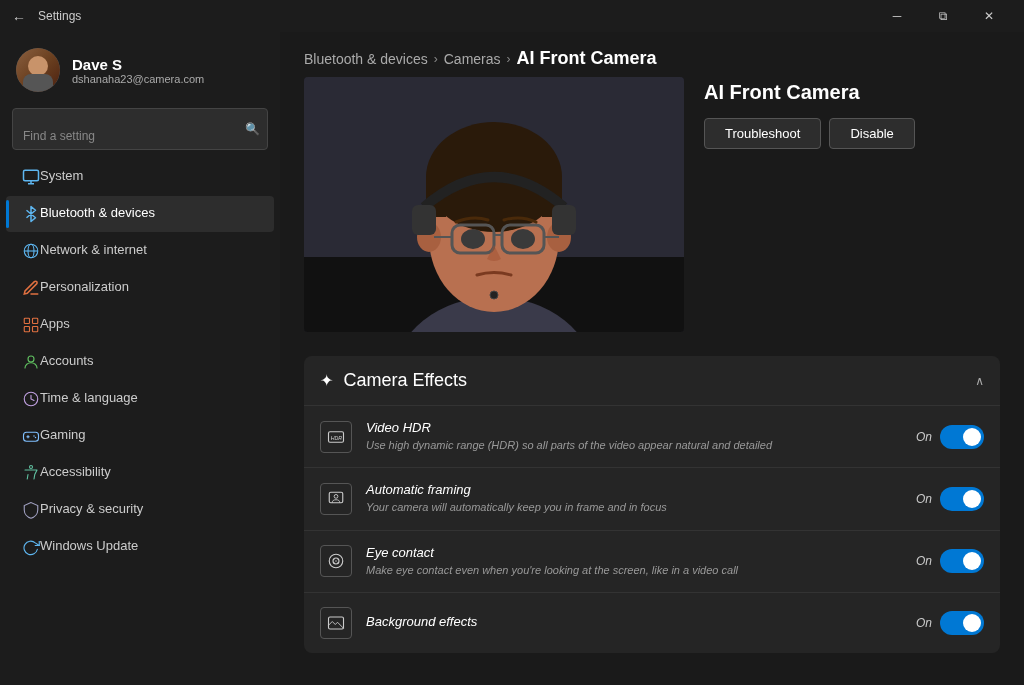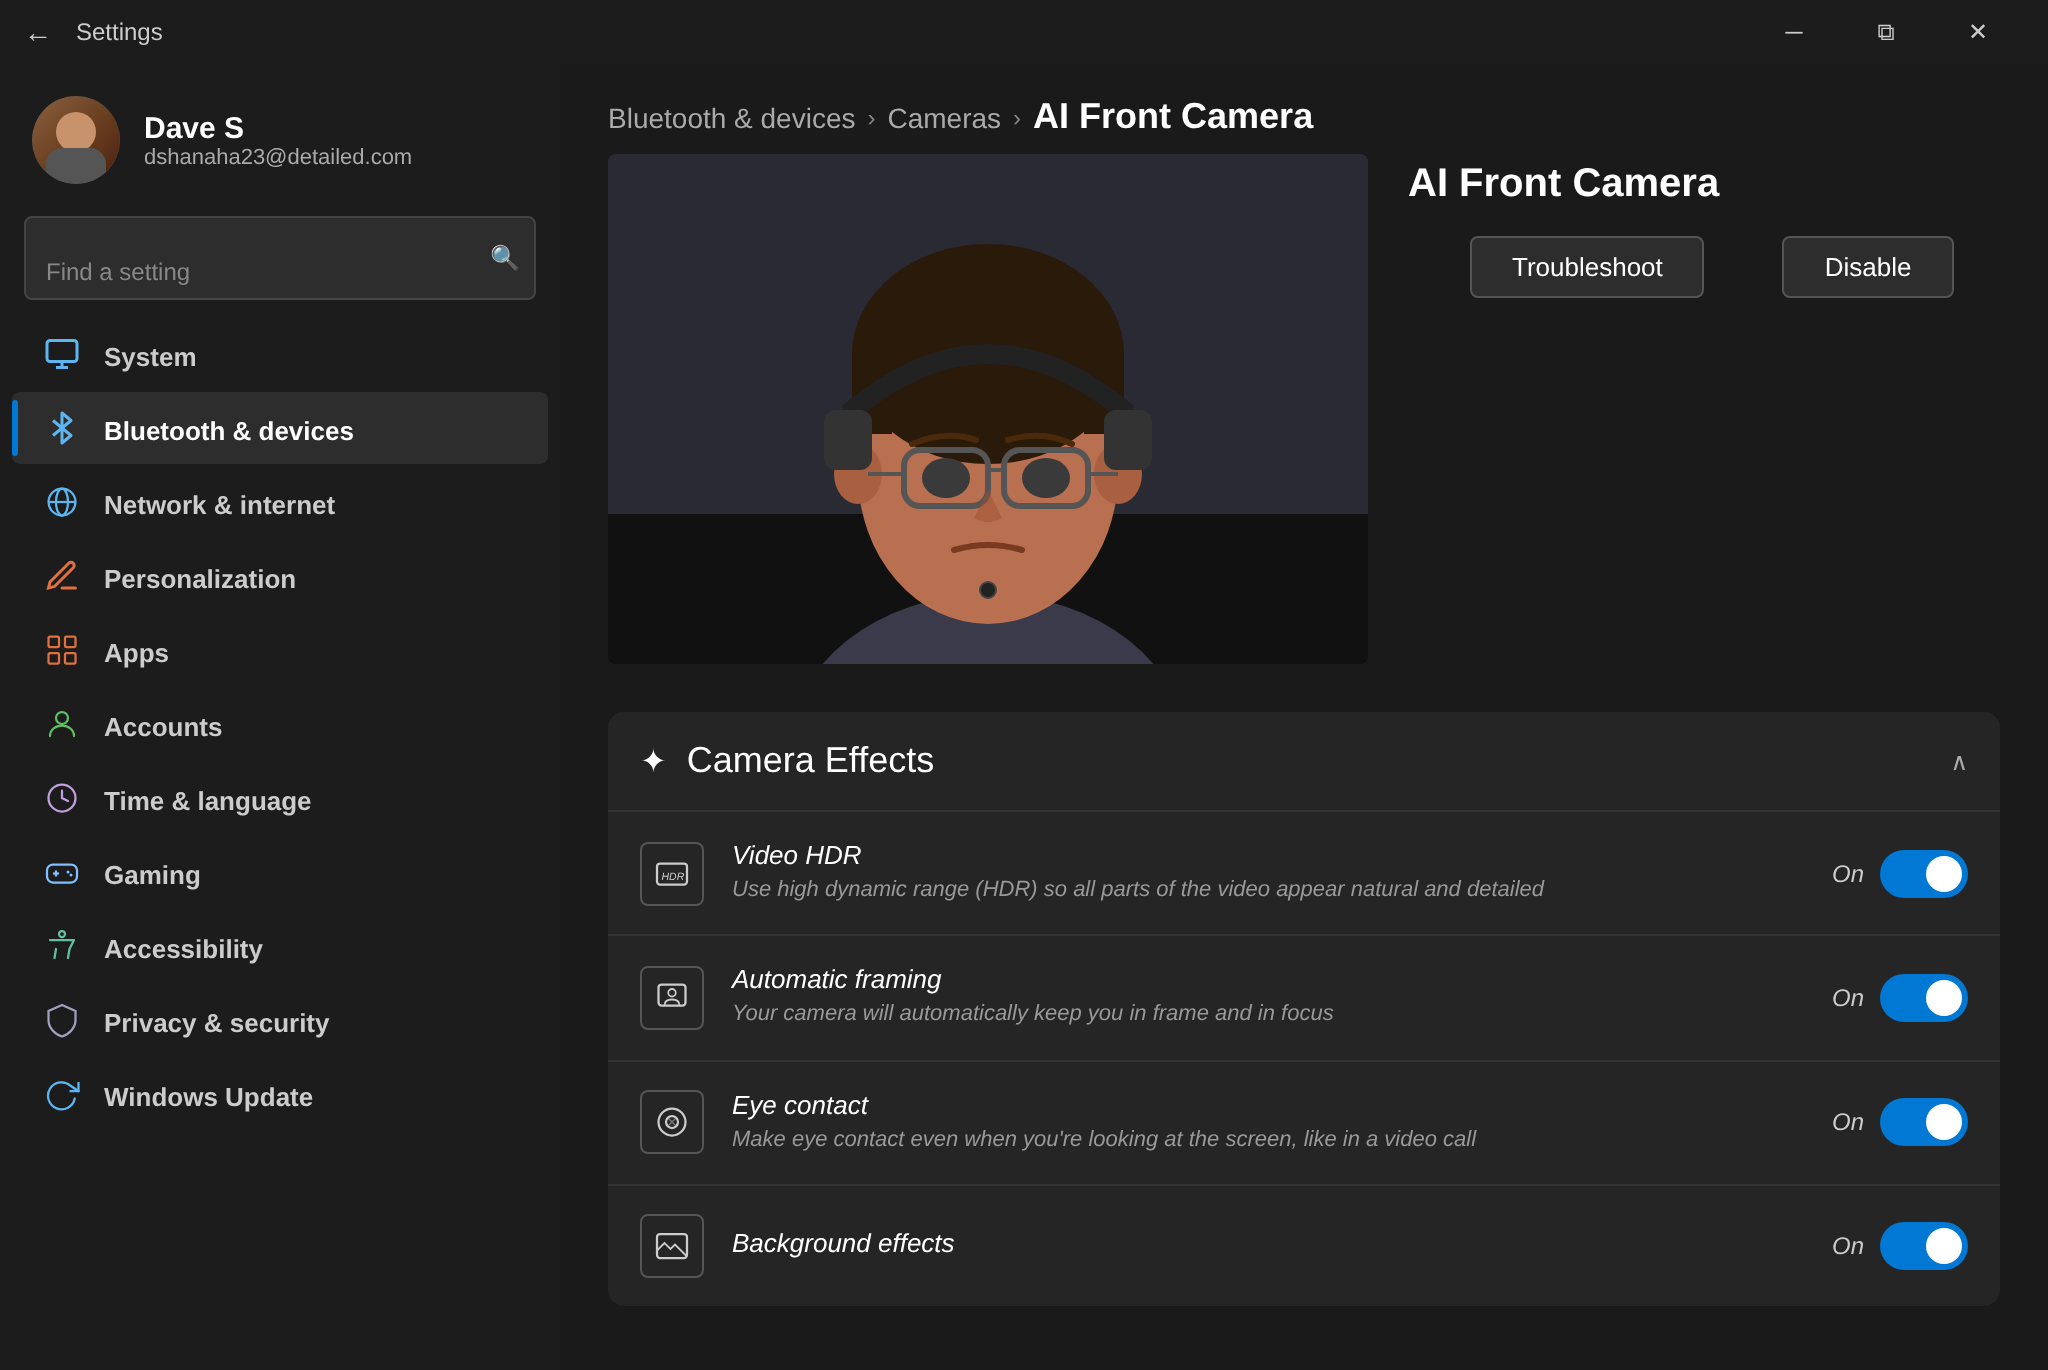--- a/index.html
+++ b/index.html
@@ -140,30 +140,28 @@
       font-size: 12px;
     }
 
     .nav-list {
       list-style: none;
       overflow-y: auto;
       flex: 1;
     }
     .nav-item {
       display: flex;
-      align-items: flex-end;
+      align-items: flex-start;
       padding: 9px 16px;
       cursor: pointer;
       border-radius: 4px;
       margin: 1px 6px;
-      gap: 12px;
       font-size: 13px;
       color: #ccc;
       position: relative;
-      font-weight: bold;
     }
     .nav-item.active {
       background: #2d2d2d;
       color: #fff;
     }
     .nav-item.active::before {
       content: '';
       position: absolute;
       left: 0;
       top: 4px;
@@ -257,21 +255,20 @@
       gap: 8px;
     }
     .cam-btn {
       padding: 7px 20px;
       border-radius: 4px;
       font-size: 13px;
       cursor: pointer;
       border: 1px solid #555;
       background: #2d2d2d;
       color: #fff;
-      margin-left: 31px;
     }
 
     
     .effects-section {
       margin: 8px 24px 0 24px;
       background: #252525;
       border-radius: 8px;
       overflow: hidden;
     }
     .effects-header {
@@ -375,21 +372,21 @@
   <div class="sidebar">
     <div class="user-section">
       <div class="avatar">
         <div class="avatar-img">
           <div class="avatar-face"></div>
           <div class="avatar-body"></div>
         </div>
       </div>
       <div class="user-info">
         <span class="user-name">Dave S</span>
-        <span class="user-email">dshanaha23@detailed.com</span>
+        <span class="user-email">dshanaha23@camera.com</span>
       </div>
     </div>
 
     <div class="search-box">
       <input class="search-input" type="text" placeholder="Find a setting" style="">
       <span class="search-icon-wrap">🔍</span>
     </div>
 
     <ul class="nav-list" id="nav-list">
     <li class="nav-item">

